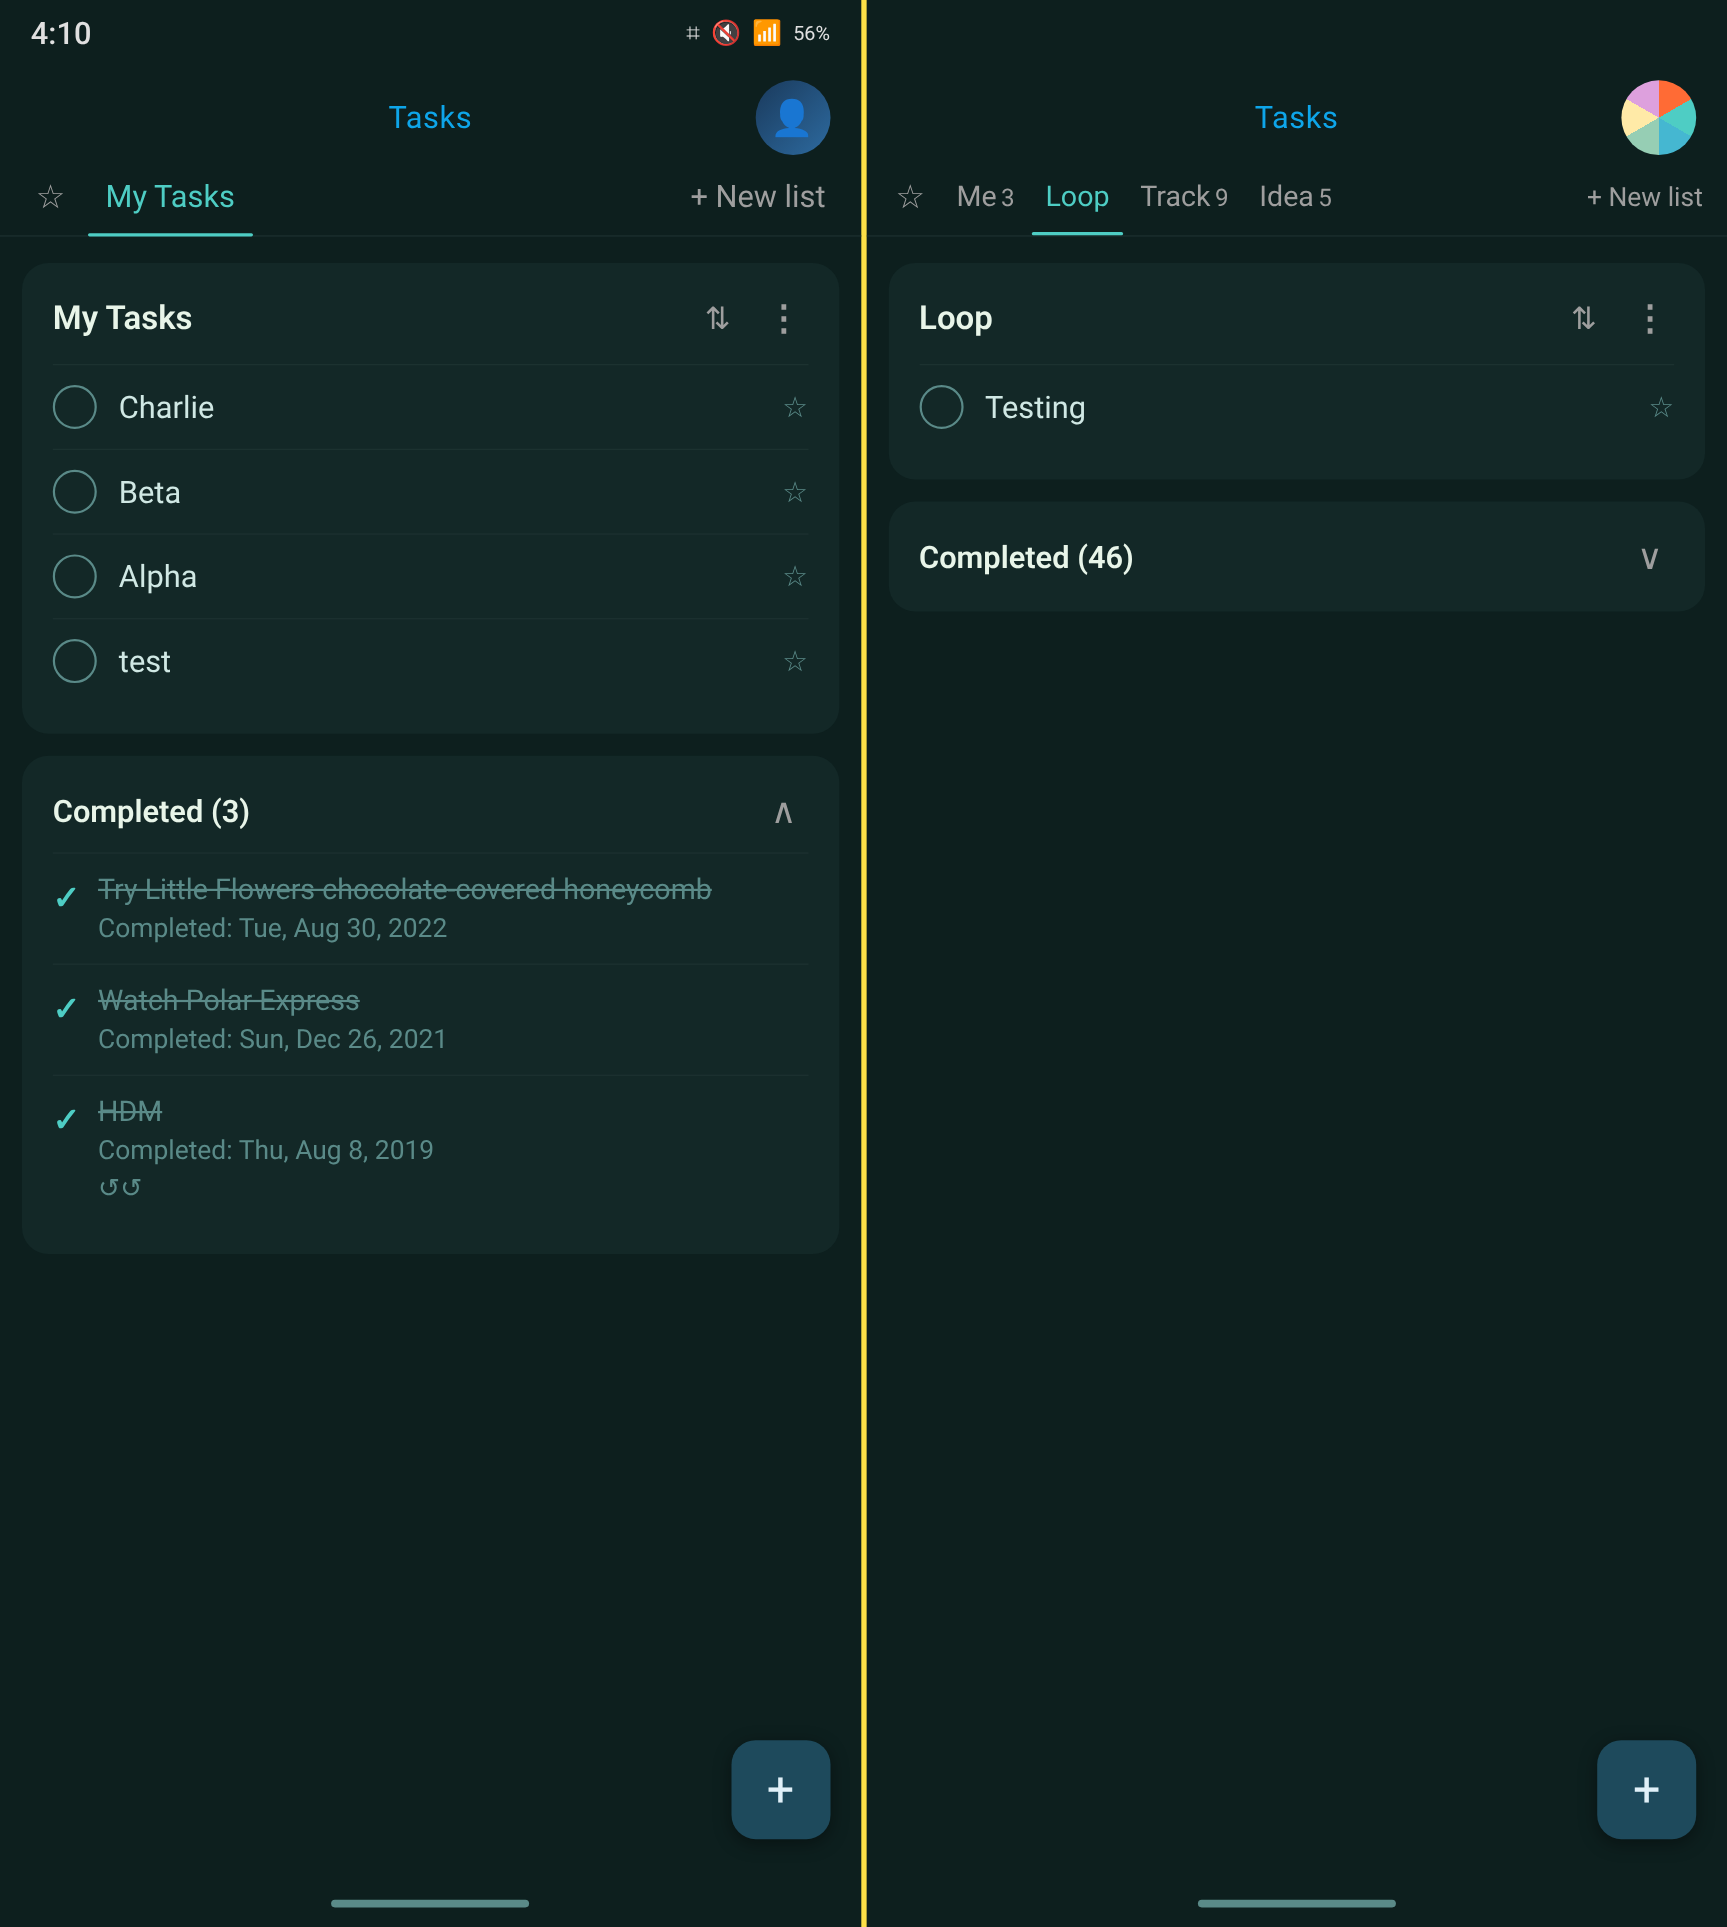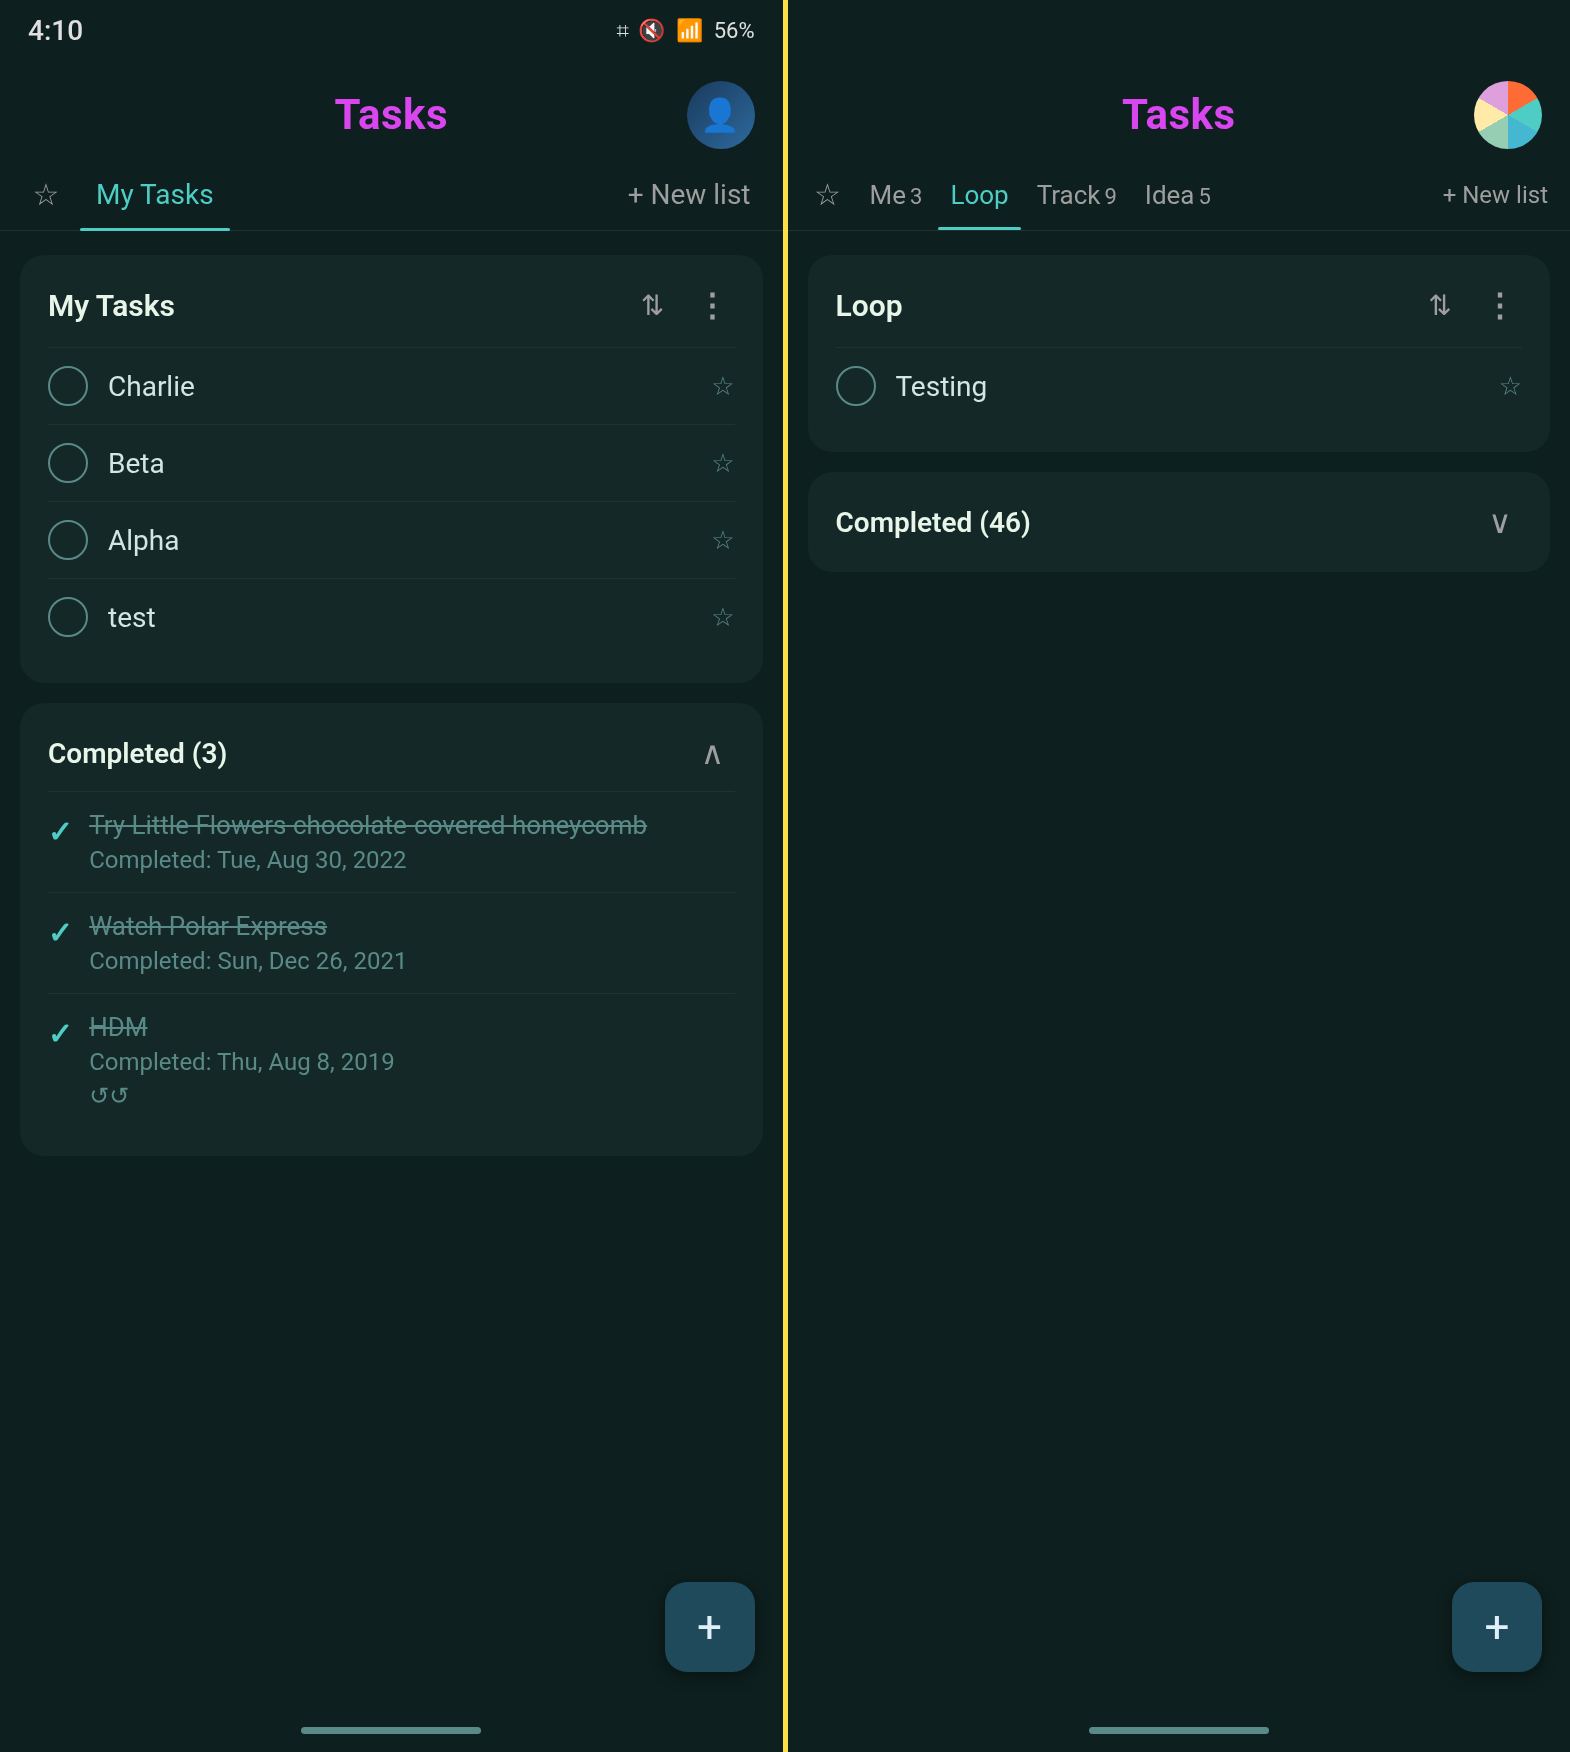--- a/index.html
+++ b/index.html
@@ -43,37 +43,37 @@
 
     .status-icons {
       display: flex;
       align-items: center;
       gap: 10px;
       color: #e0e0e0;
       font-size: 22px;
     }
 
     .battery-text {
-      font-size: 22px;
+      font-size: 18px;
       color: #e0e0e0;
     }
 
     
     .app-header {
       display: flex;
       align-items: center;
       justify-content: center;
       padding: 30px 28px 20px;
       position: relative;
     }
 
     .app-title {
-      font-size: 42px;
-      font-weight: 700;
-      color: #d946ef;
+      font-size: 28px;
+      font-weight: 400;
+      color: #0ea5e9;
       letter-spacing: 0.5px;
     }
 
     .avatar {
       position: absolute;
       right: 28px;
       width: 68px;
       height: 68px;
       border-radius: 50%;
       overflow: hidden;

